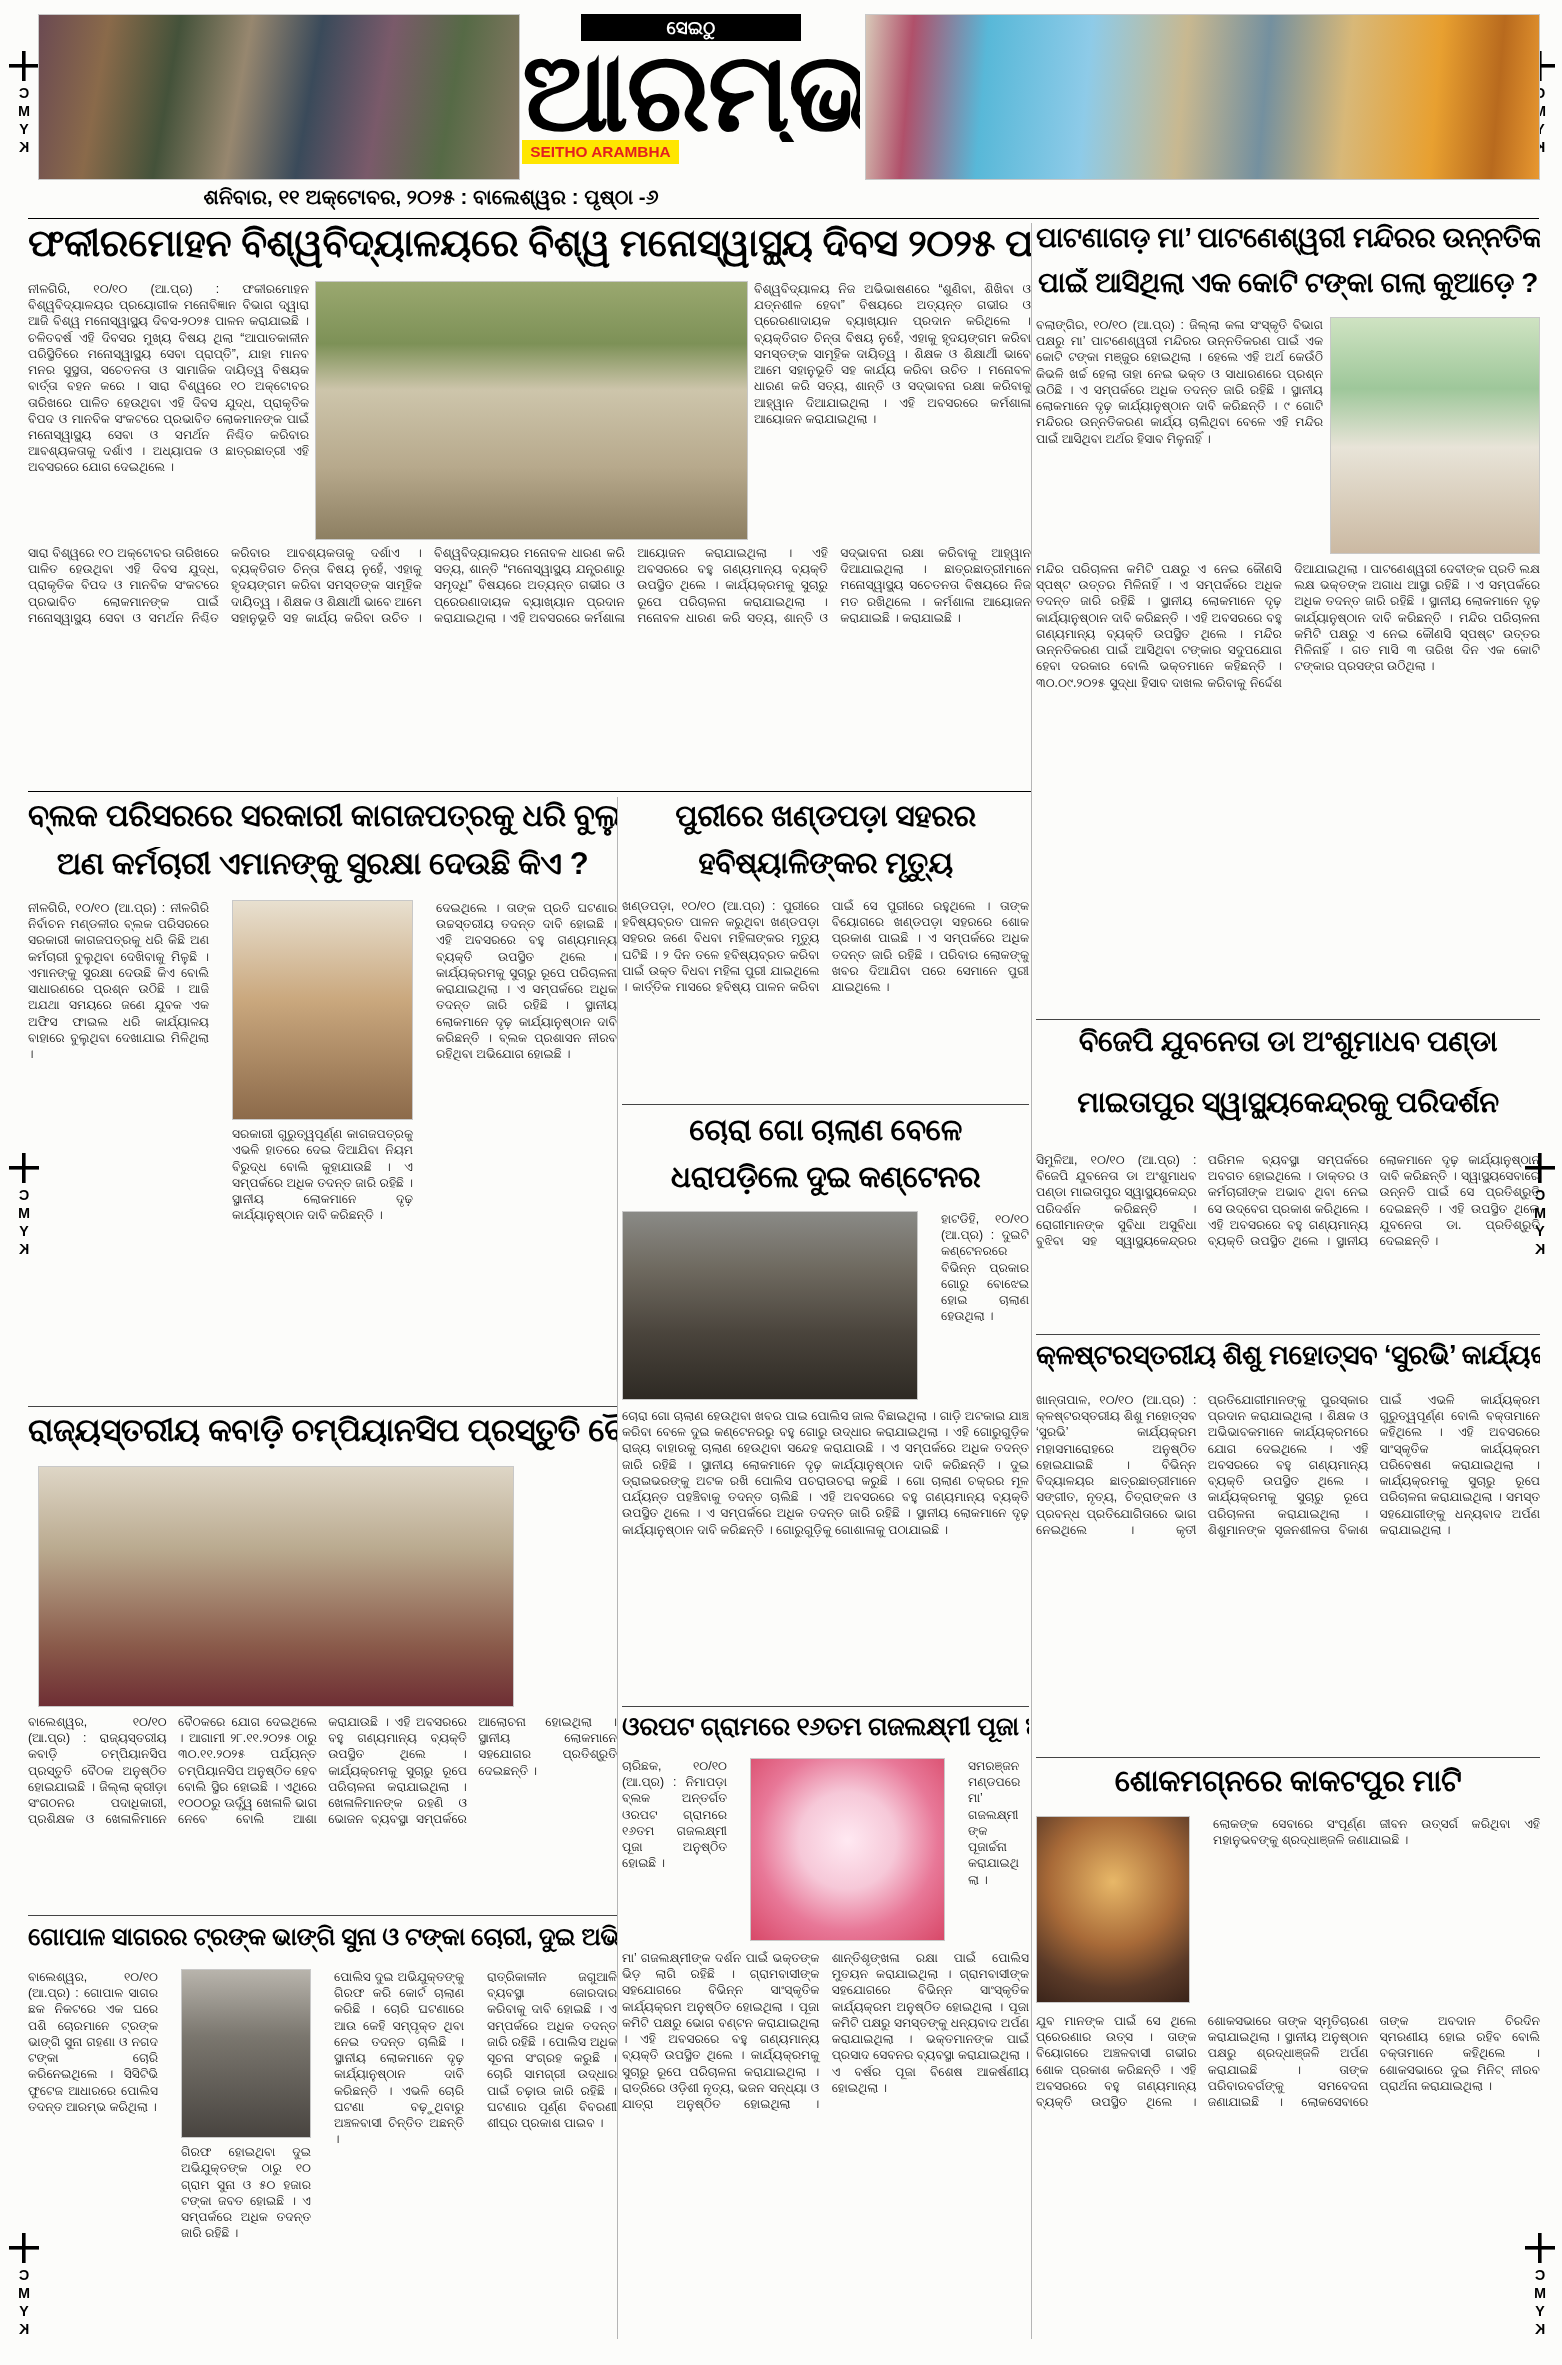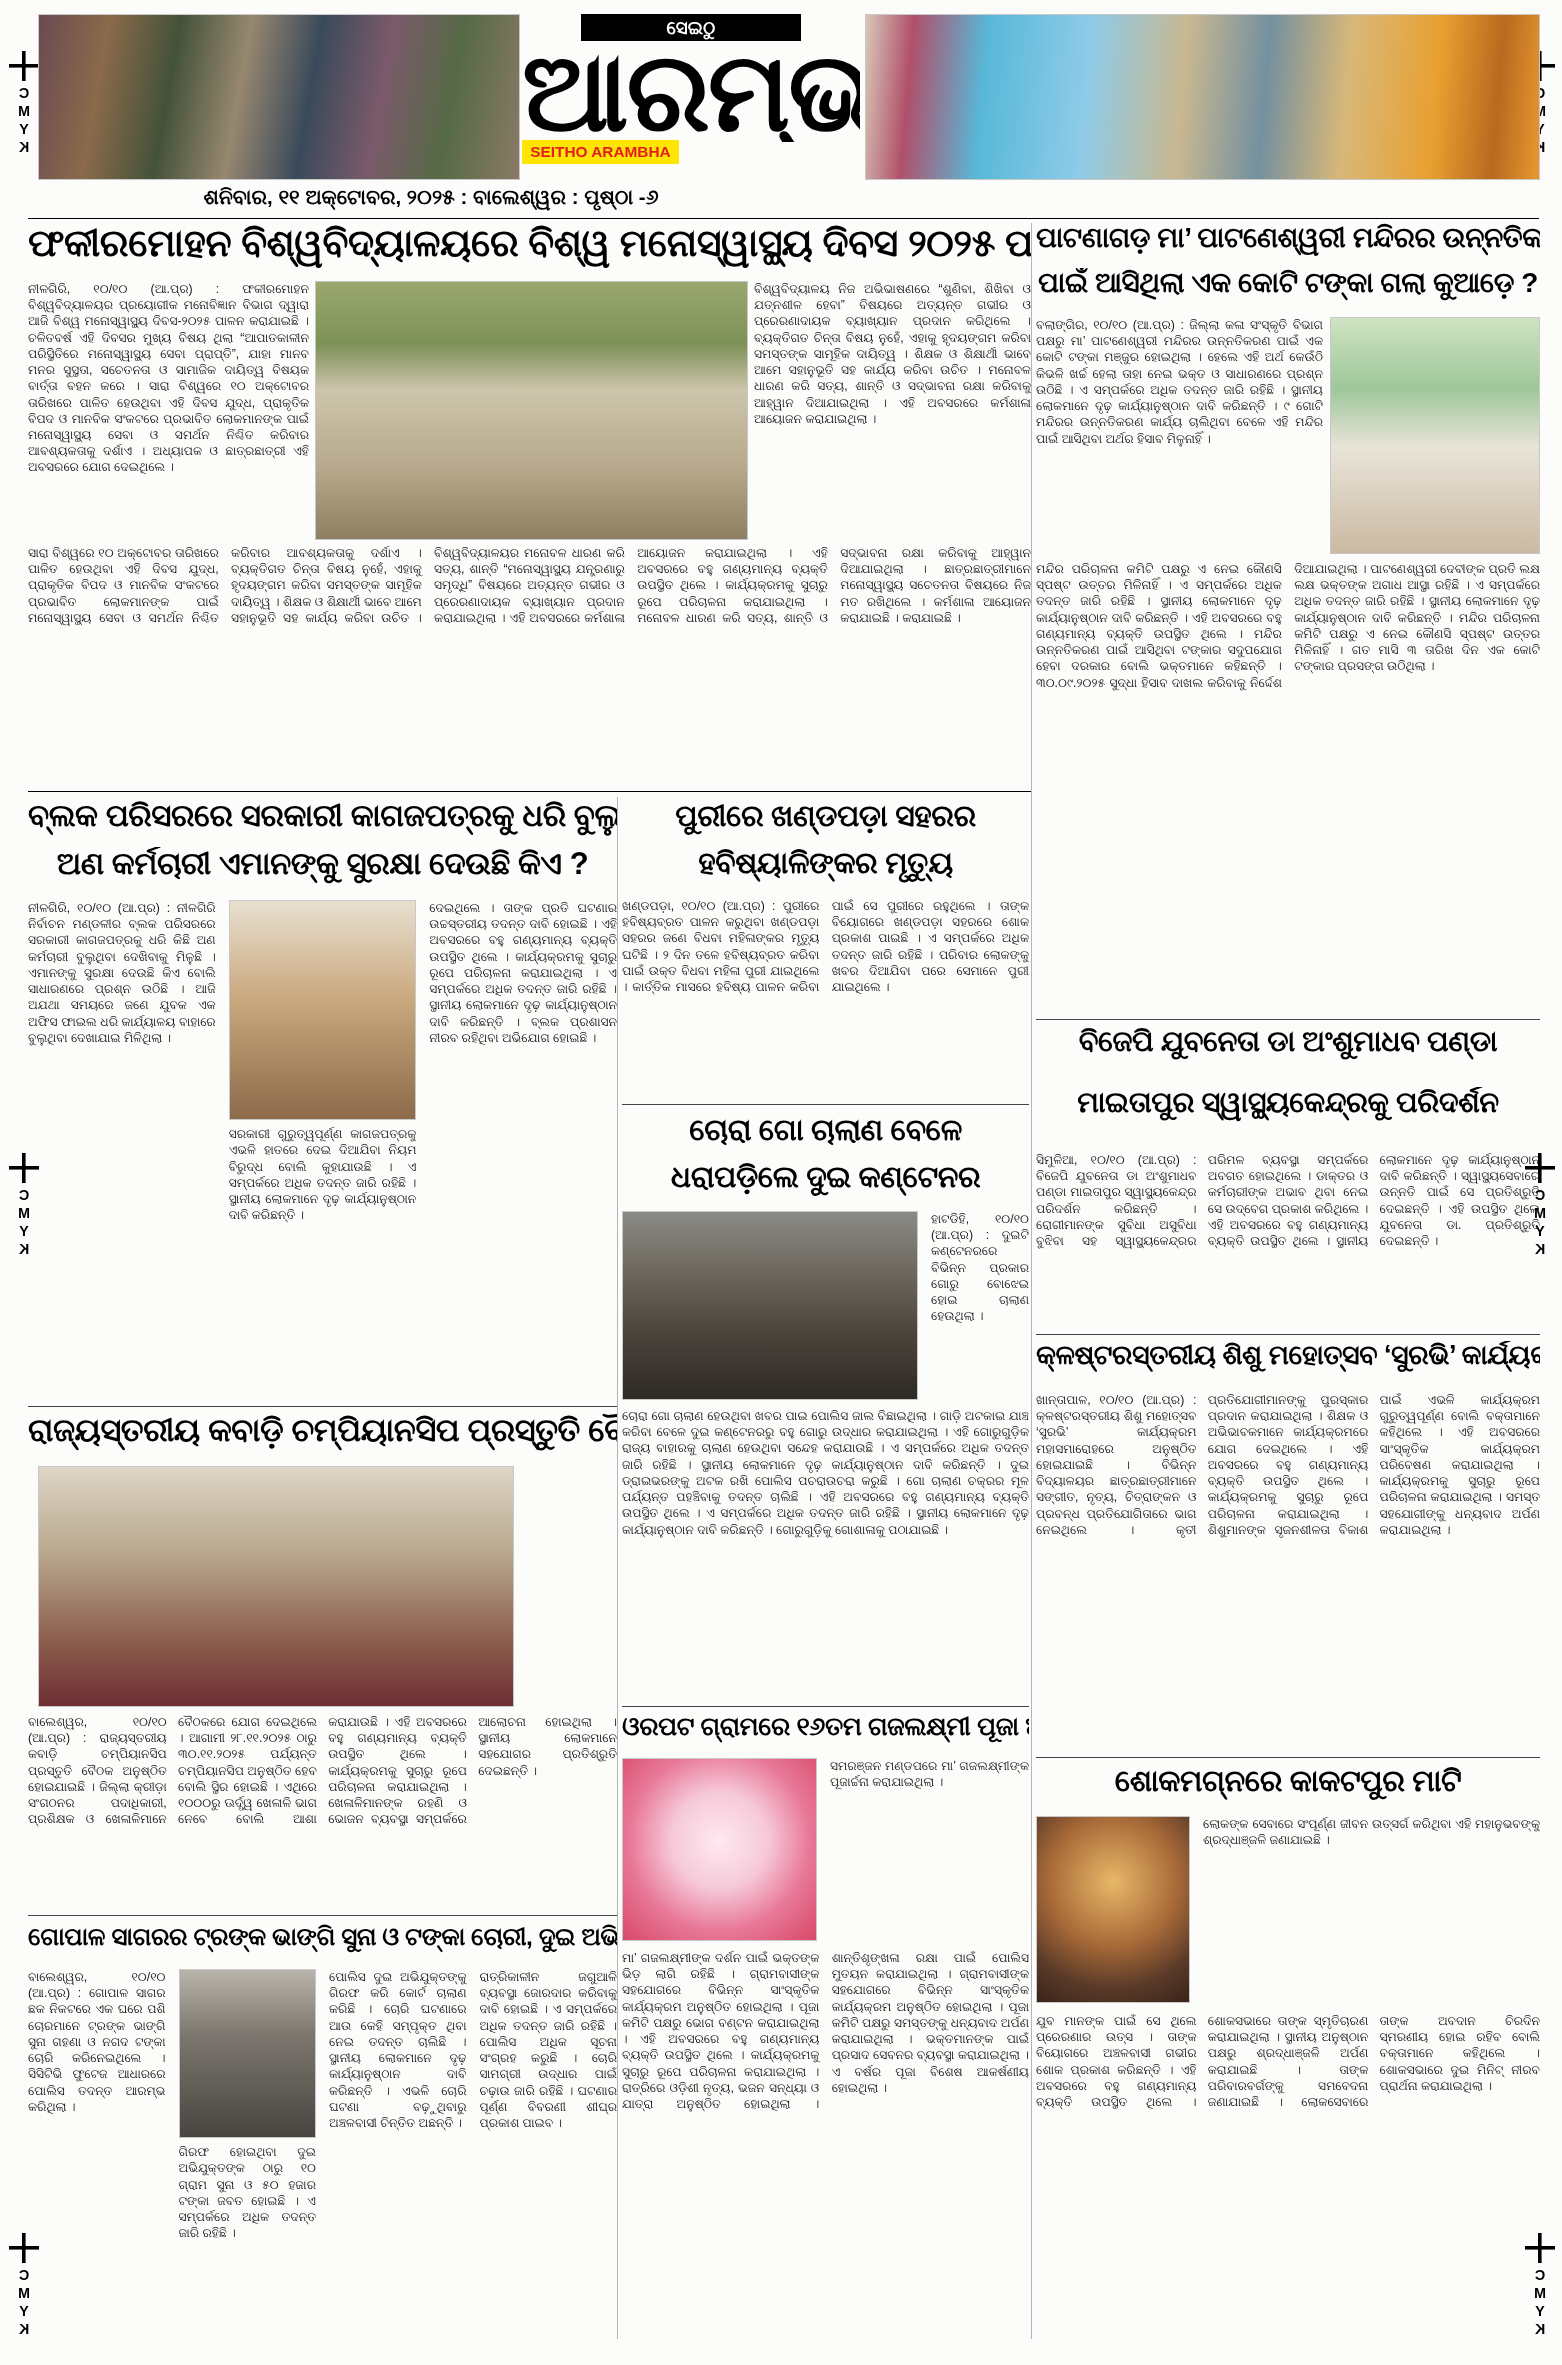--- a/index.html
+++ b/index.html
@@ -11,21 +11,21 @@
               letter-spacing:-0.5px; overflow:hidden; white-space:nowrap; }
   .body-text { font-size:12.3px; line-height:1.32; text-align:justify; color:#151515;
                overflow:hidden; word-break:break-word; }
   .cols-2 { column-count:2; column-gap:12.3px; }
   .cols-3 { column-count:3; column-gap:11.3px; }
   .cols-4 { column-count:4; column-gap:11.3px; }
   .cols-5 { column-count:5; column-gap:12.3px; }
   .hrule { border-top:1.5px solid #000; height:0; }
   .hrule-thin { border-top:1px solid #444; height:0; }
   .vrule { border-left:1px solid #b5b5b5; width:0; }
-  .flexrow { display:flex; gap:13px; }
+  .flexrow { display:flex; gap:23px; }
   .photo { overflow:hidden; border:0.5px solid #c8c8c8; }
 
   
   .tagline-bar { background:#000; color:#fff; display:flex; align-items:center;
                  justify-content:center; font-weight:700; font-size:18.4px; }
   .paper-title { font-weight:700; color:#000; font-size:110px; line-height:.92; 
                  letter-spacing:-2px; overflow:hidden; white-space:nowrap; }
   .badge { background:#ffe600; color:#e41e20; font-weight:700; font-size:15.4px;
            padding:3.1px 8.2px; display:inline-block; }
   .page-dateline { font-weight:700; font-size:20.5px; color:#000; white-space:nowrap; overflow:hidden;text-align:center; }
@@ -142,20 +142,21 @@
   <div class="abs body-text cols-3" style="left:1036px;top:1392px;width:504px;height:361px">ଖାନ୍ତାପାଳ, ୧୦/୧୦ (ଆ.ପ୍ର) : କ୍ଳଷ୍ଟରସ୍ତରୀୟ ଶିଶୁ ମହୋତ୍ସବ ‘ସୁରଭି’ କାର୍ଯ୍ୟକ୍ରମ ମହାସମାରୋହରେ ଅନୁଷ୍ଠିତ ହୋଇଯାଇଛି । ବିଭିନ୍ନ ବିଦ୍ୟାଳୟର ଛାତ୍ରଛାତ୍ରୀମାନେ ସଙ୍ଗୀତ, ନୃତ୍ୟ, ଚିତ୍ରାଙ୍କନ ଓ ପ୍ରବନ୍ଧ ପ୍ରତିଯୋଗିତାରେ ଭାଗ ନେଇଥିଲେ । କୃତୀ ପ୍ରତିଯୋଗୀମାନଙ୍କୁ ପୁରସ୍କାର ପ୍ରଦାନ କରାଯାଇଥିଲା । ଶିକ୍ଷକ ଓ ଅଭିଭାବକମାନେ କାର୍ଯ୍ୟକ୍ରମରେ ଯୋଗ ଦେଇଥିଲେ । ଏହି ଅବସରରେ ବହୁ ଗଣ୍ୟମାନ୍ୟ ବ୍ୟକ୍ତି ଉପସ୍ଥିତ ଥିଲେ । କାର୍ଯ୍ୟକ୍ରମକୁ ସୁଚାରୁ ରୂପେ ପରିଚାଳନା କରାଯାଇଥିଲା । ଶିଶୁମାନଙ୍କ ସୃଜନଶୀଳତା ବିକାଶ ପାଇଁ ଏଭଳି କାର୍ଯ୍ୟକ୍ରମ ଗୁରୁତ୍ୱପୂର୍ଣ୍ଣ ବୋଲି ବକ୍ତାମାନେ କହିଥିଲେ । ଏହି ଅବସରରେ ସାଂସ୍କୃତିକ କାର୍ଯ୍ୟକ୍ରମ ପରିବେଷଣ କରାଯାଇଥିଲା । କାର୍ଯ୍ୟକ୍ରମକୁ ସୁଚାରୁ ରୂପେ ପରିଚାଳନା କରାଯାଇଥିଲା । ସମସ୍ତ ସହଯୋଗୀଙ୍କୁ ଧନ୍ୟବାଦ ଅର୍ପଣ କରାଯାଇଥିଲା ।</div>
   <div class="abs hrule-thin" style="left:1036px;top:1757px;width:504px"></div>
 
   <div class="abs headline" style="left:28px;top:1413px;width:589px;height:49px;font-size:32px">ରାଜ୍ୟସ୍ତରୀୟ କବାଡ଼ି ଚମ୍ପିୟାନସିପ ପ୍ରସ୍ତୁତି ବୈଠକ</div>
   <div class="abs photo p-group" style="left:38px;top:1466px;width:476px;height:241px"></div>
   <div class="abs body-text cols-4" style="left:28px;top:1714px;width:589px;height:196px">ବାଲେଶ୍ୱର, ୧୦/୧୦ (ଆ.ପ୍ର) : ରାଜ୍ୟସ୍ତରୀୟ କବାଡ଼ି ଚମ୍ପିୟାନସିପ ପ୍ରସ୍ତୁତି ବୈଠକ ଅନୁଷ୍ଠିତ ହୋଇଯାଇଛି । ଜିଲ୍ଲା କ୍ରୀଡ଼ା ସଂଗଠନର ପଦାଧିକାରୀ, ପ୍ରଶିକ୍ଷକ ଓ ଖେଳାଳିମାନେ ବୈଠକରେ ଯୋଗ ଦେଇଥିଲେ । ଆଗାମୀ ୨୮.୧୧.୨୦୨୫ ଠାରୁ ୩୦.୧୧.୨୦୨୫ ପର୍ଯ୍ୟନ୍ତ ଚମ୍ପିୟାନସିପ ଅନୁଷ୍ଠିତ ହେବ ବୋଲି ସ୍ଥିର ହୋଇଛି । ଏଥିରେ ୧୦୦୦ରୁ ଊର୍ଦ୍ଧ୍ୱ ଖେଳାଳି ଭାଗ ନେବେ ବୋଲି ଆଶା କରାଯାଉଛି । ଏହି ଅବସରରେ ବହୁ ଗଣ୍ୟମାନ୍ୟ ବ୍ୟକ୍ତି ଉପସ୍ଥିତ ଥିଲେ । କାର୍ଯ୍ୟକ୍ରମକୁ ସୁଚାରୁ ରୂପେ ପରିଚାଳନା କରାଯାଇଥିଲା । ଖେଳାଳିମାନଙ୍କ ରହଣି ଓ ଭୋଜନ ବ୍ୟବସ୍ଥା ସମ୍ପର୍କରେ ଆଲୋଚନା ହୋଇଥିଲା । ସ୍ଥାନୀୟ ଲୋକମାନେ ସହଯୋଗର ପ୍ରତିଶ୍ରୁତି ଦେଇଛନ୍ତି ।</div>
   <div class="abs hrule-thin" style="left:28px;top:1915px;width:589px"></div>
 
   <div class="abs headline" style="left:622px;top:1712px;width:407px;height:41px;font-size:25.6px">ଓରପଟ ଗ୍ରାମରେ ୧୬ତମ ଗଜଲକ୍ଷ୍ମୀ ପୂଜା ଅନୁଷ୍ଠିତ</div>
   <div class="abs flexrow" style="left:622px;top:1758px;width:407px;height:185px">
+    <div class="body-text" style="width:105px">ଚାରିଛକ, ୧୦/୧୦ (ଆ.ପ୍ର) : ନିମାପଡ଼ା ବ୍ଲକ ଅନ୍ତର୍ଗତ ଓରପଟ ଗ୍ରାମରେ ୧୬ତମ ଗଜଲକ୍ଷ୍ମୀ ପୂଜା ଅନୁଷ୍ଠିତ ହୋଇଛି ।</div>
     <div class="photo p-deity" style="width:195px;height:183px"></div>
     <div class="body-text" style="flex:1">ସମରଞ୍ଜନ ମଣ୍ଡପରେ ମା’ ଗଜଲକ୍ଷ୍ମୀଙ୍କ ପୂଜାର୍ଚ୍ଚନା କରାଯାଇଥିଲା ।</div>
   </div>
   <div class="abs body-text cols-2" style="left:622px;top:1950px;width:407px;height:386px">ମା’ ଗଜଲକ୍ଷ୍ମୀଙ୍କ ଦର୍ଶନ ପାଇଁ ଭକ୍ତଙ୍କ ଭିଡ଼ ଲାଗି ରହିଛି । ଗ୍ରାମବାସୀଙ୍କ ସହଯୋଗରେ ବିଭିନ୍ନ ସାଂସ୍କୃତିକ କାର୍ଯ୍ୟକ୍ରମ ଅନୁଷ୍ଠିତ ହୋଇଥିଲା । ପୂଜା କମିଟି ପକ୍ଷରୁ ଭୋଗ ବଣ୍ଟନ କରାଯାଇଥିଲା । ଏହି ଅବସରରେ ବହୁ ଗଣ୍ୟମାନ୍ୟ ବ୍ୟକ୍ତି ଉପସ୍ଥିତ ଥିଲେ । କାର୍ଯ୍ୟକ୍ରମକୁ ସୁଚାରୁ ରୂପେ ପରିଚାଳନା କରାଯାଇଥିଲା । ରାତ୍ରିରେ ଓଡ଼ିଶୀ ନୃତ୍ୟ, ଭଜନ ସନ୍ଧ୍ୟା ଓ ଯାତ୍ରା ଅନୁଷ୍ଠିତ ହୋଇଥିଲା । ଶାନ୍ତିଶୃଙ୍ଖଳା ରକ୍ଷା ପାଇଁ ପୋଲିସ ମୁତୟନ କରାଯାଇଥିଲା । ଗ୍ରାମବାସୀଙ୍କ ସହଯୋଗରେ ବିଭିନ୍ନ ସାଂସ୍କୃତିକ କାର୍ଯ୍ୟକ୍ରମ ଅନୁଷ୍ଠିତ ହୋଇଥିଲା । ପୂଜା କମିଟି ପକ୍ଷରୁ ସମସ୍ତଙ୍କୁ ଧନ୍ୟବାଦ ଅର୍ପଣ କରାଯାଇଥିଲା । ଭକ୍ତମାନଙ୍କ ପାଇଁ ପ୍ରସାଦ ସେବନର ବ୍ୟବସ୍ଥା କରାଯାଇଥିଲା । ଏ ବର୍ଷର ପୂଜା ବିଶେଷ ଆକର୍ଷଣୀୟ ହୋଇଥିଲା ।</div>
 
   <div class="abs headline" style="left:1036px;top:1764px;width:504px;height:47px;font-size:30px">ଶୋକମଗ୍ନରେ କାକଟପୁର ମାଟି</div>
   <div class="abs flexrow" style="left:1036px;top:1816px;width:504px;height:191px">
     <div class="photo p-port" style="width:154px;height:187px"></div>
     <div class="body-text" style="flex:1">ଲୋକଙ୍କ ସେବାରେ ସଂପୂର୍ଣ୍ଣ ଜୀବନ ଉତ୍ସର୍ଗ କରିଥିବା ଏହି ମହାନୁଭବଙ୍କୁ ଶ୍ରଦ୍ଧାଞ୍ଜଳି ଜଣାଯାଇଛି ।</div>
   </div>

